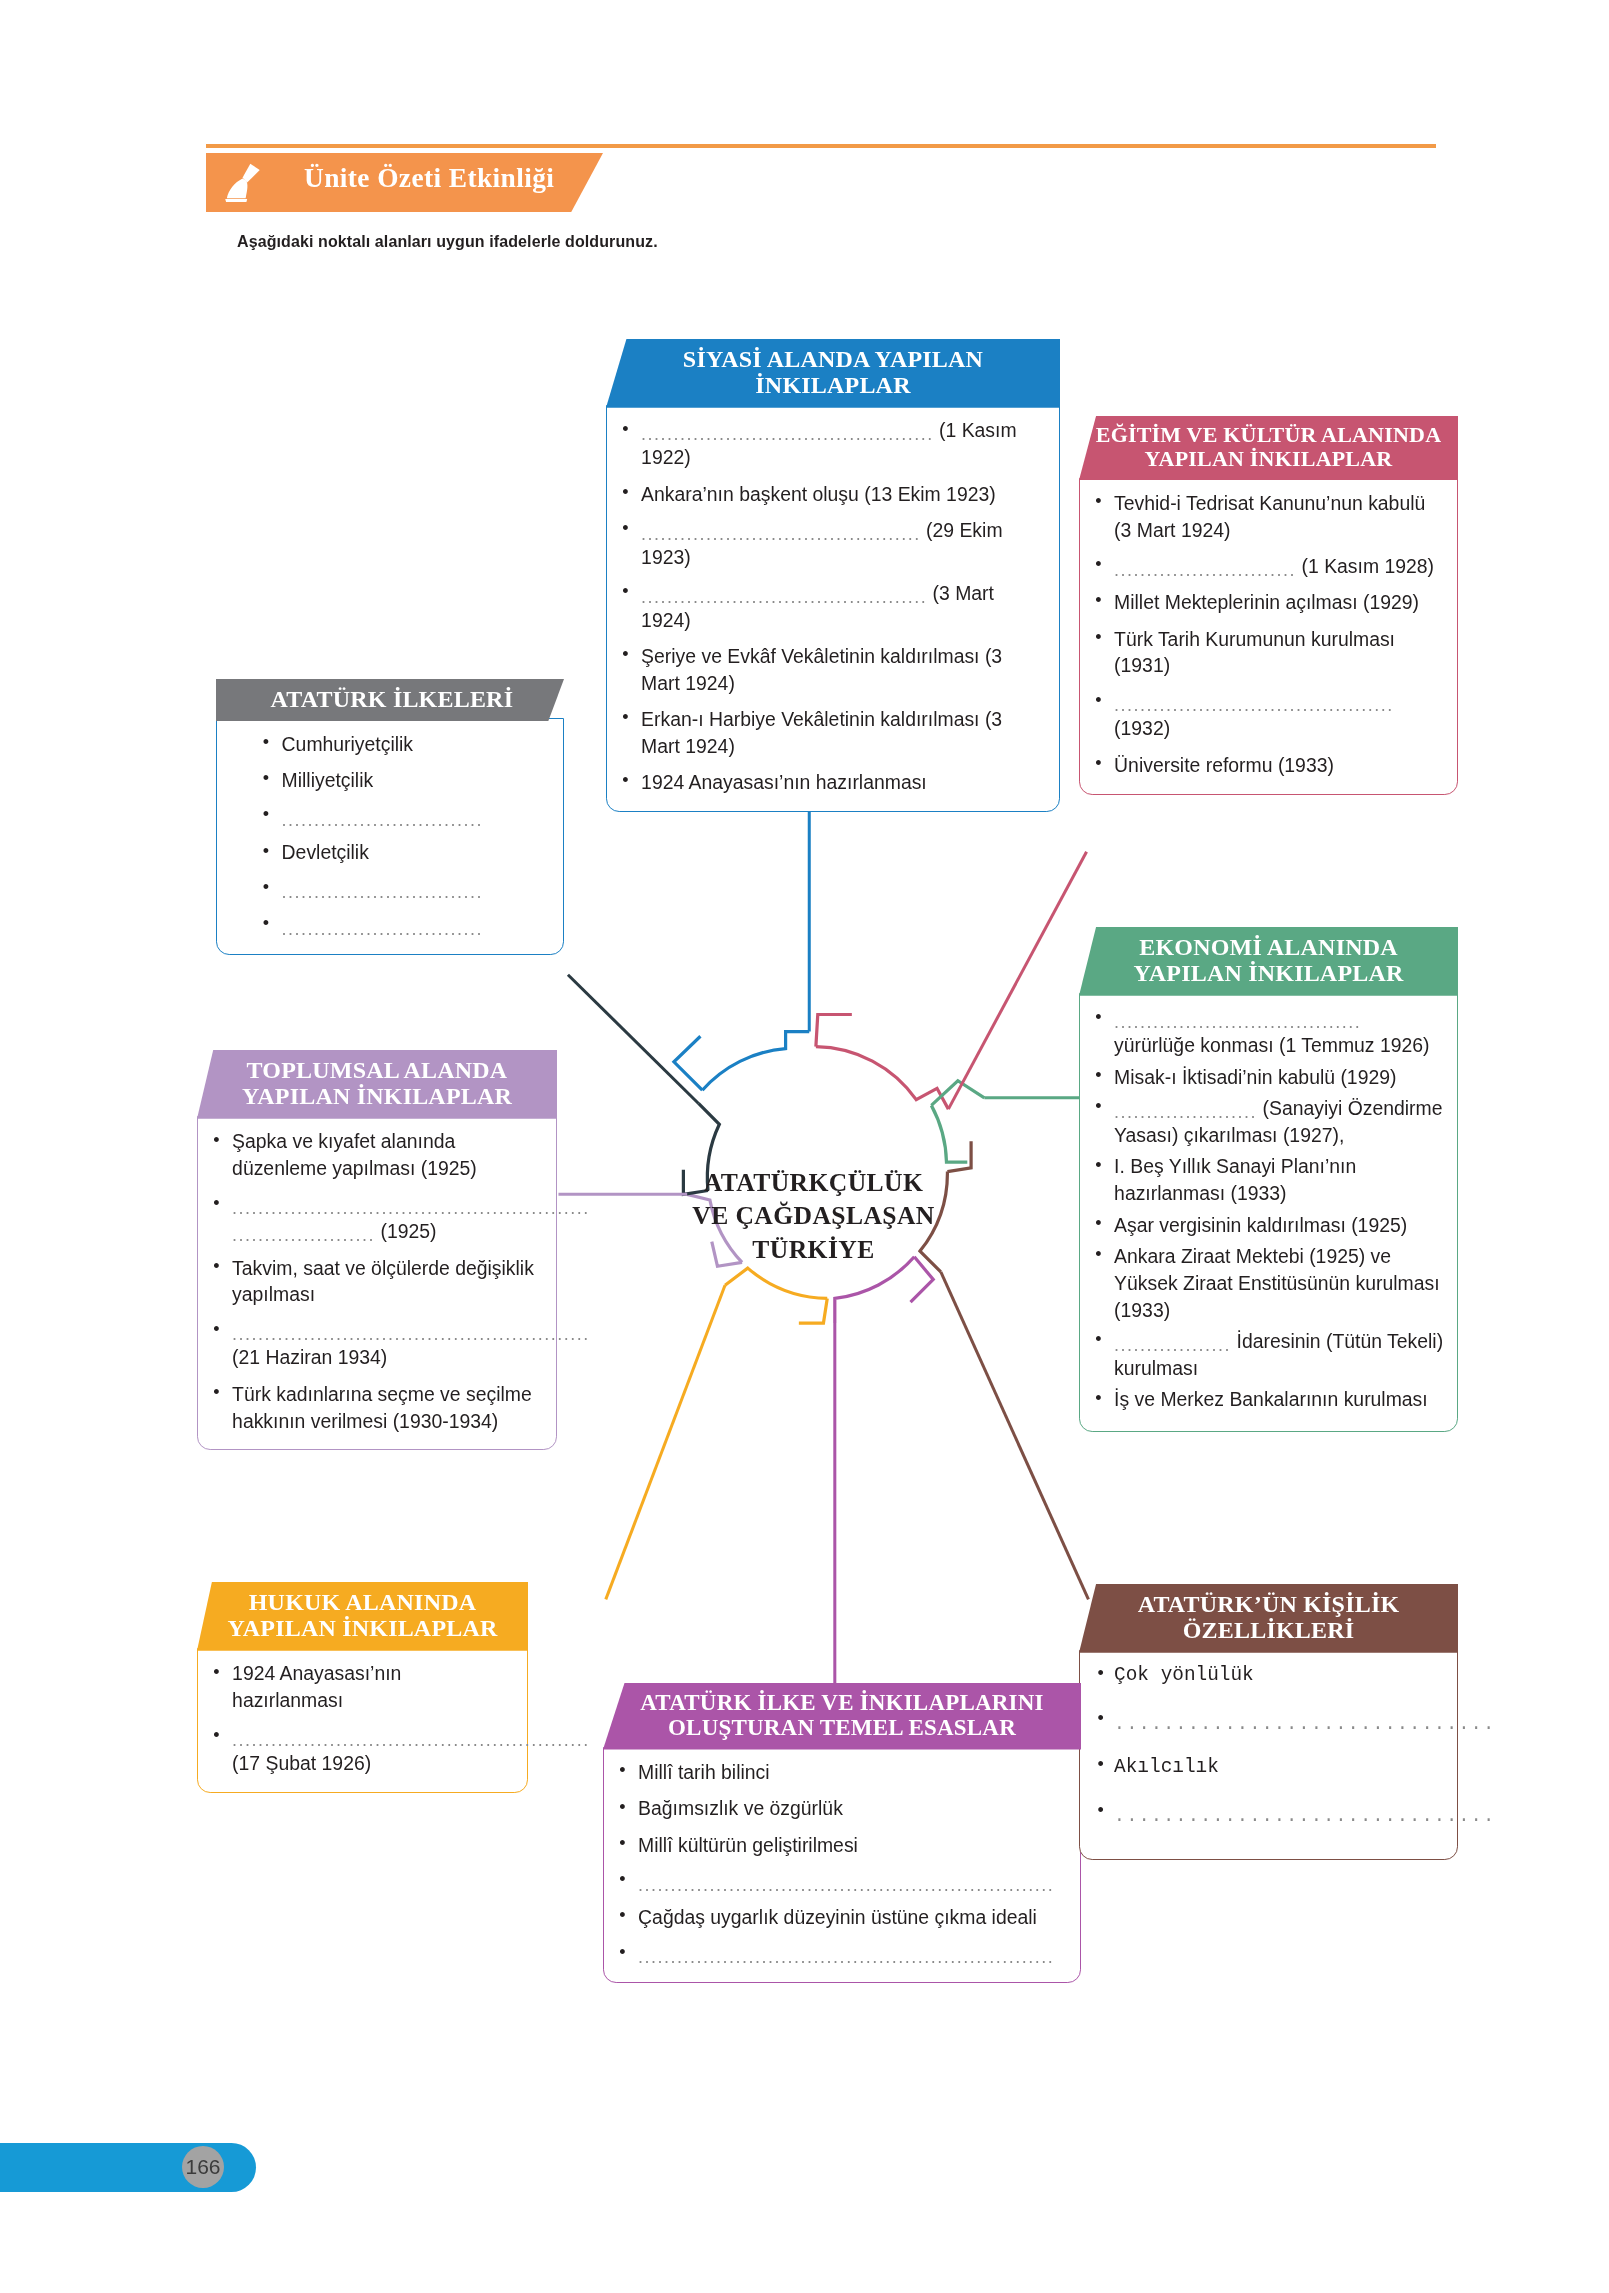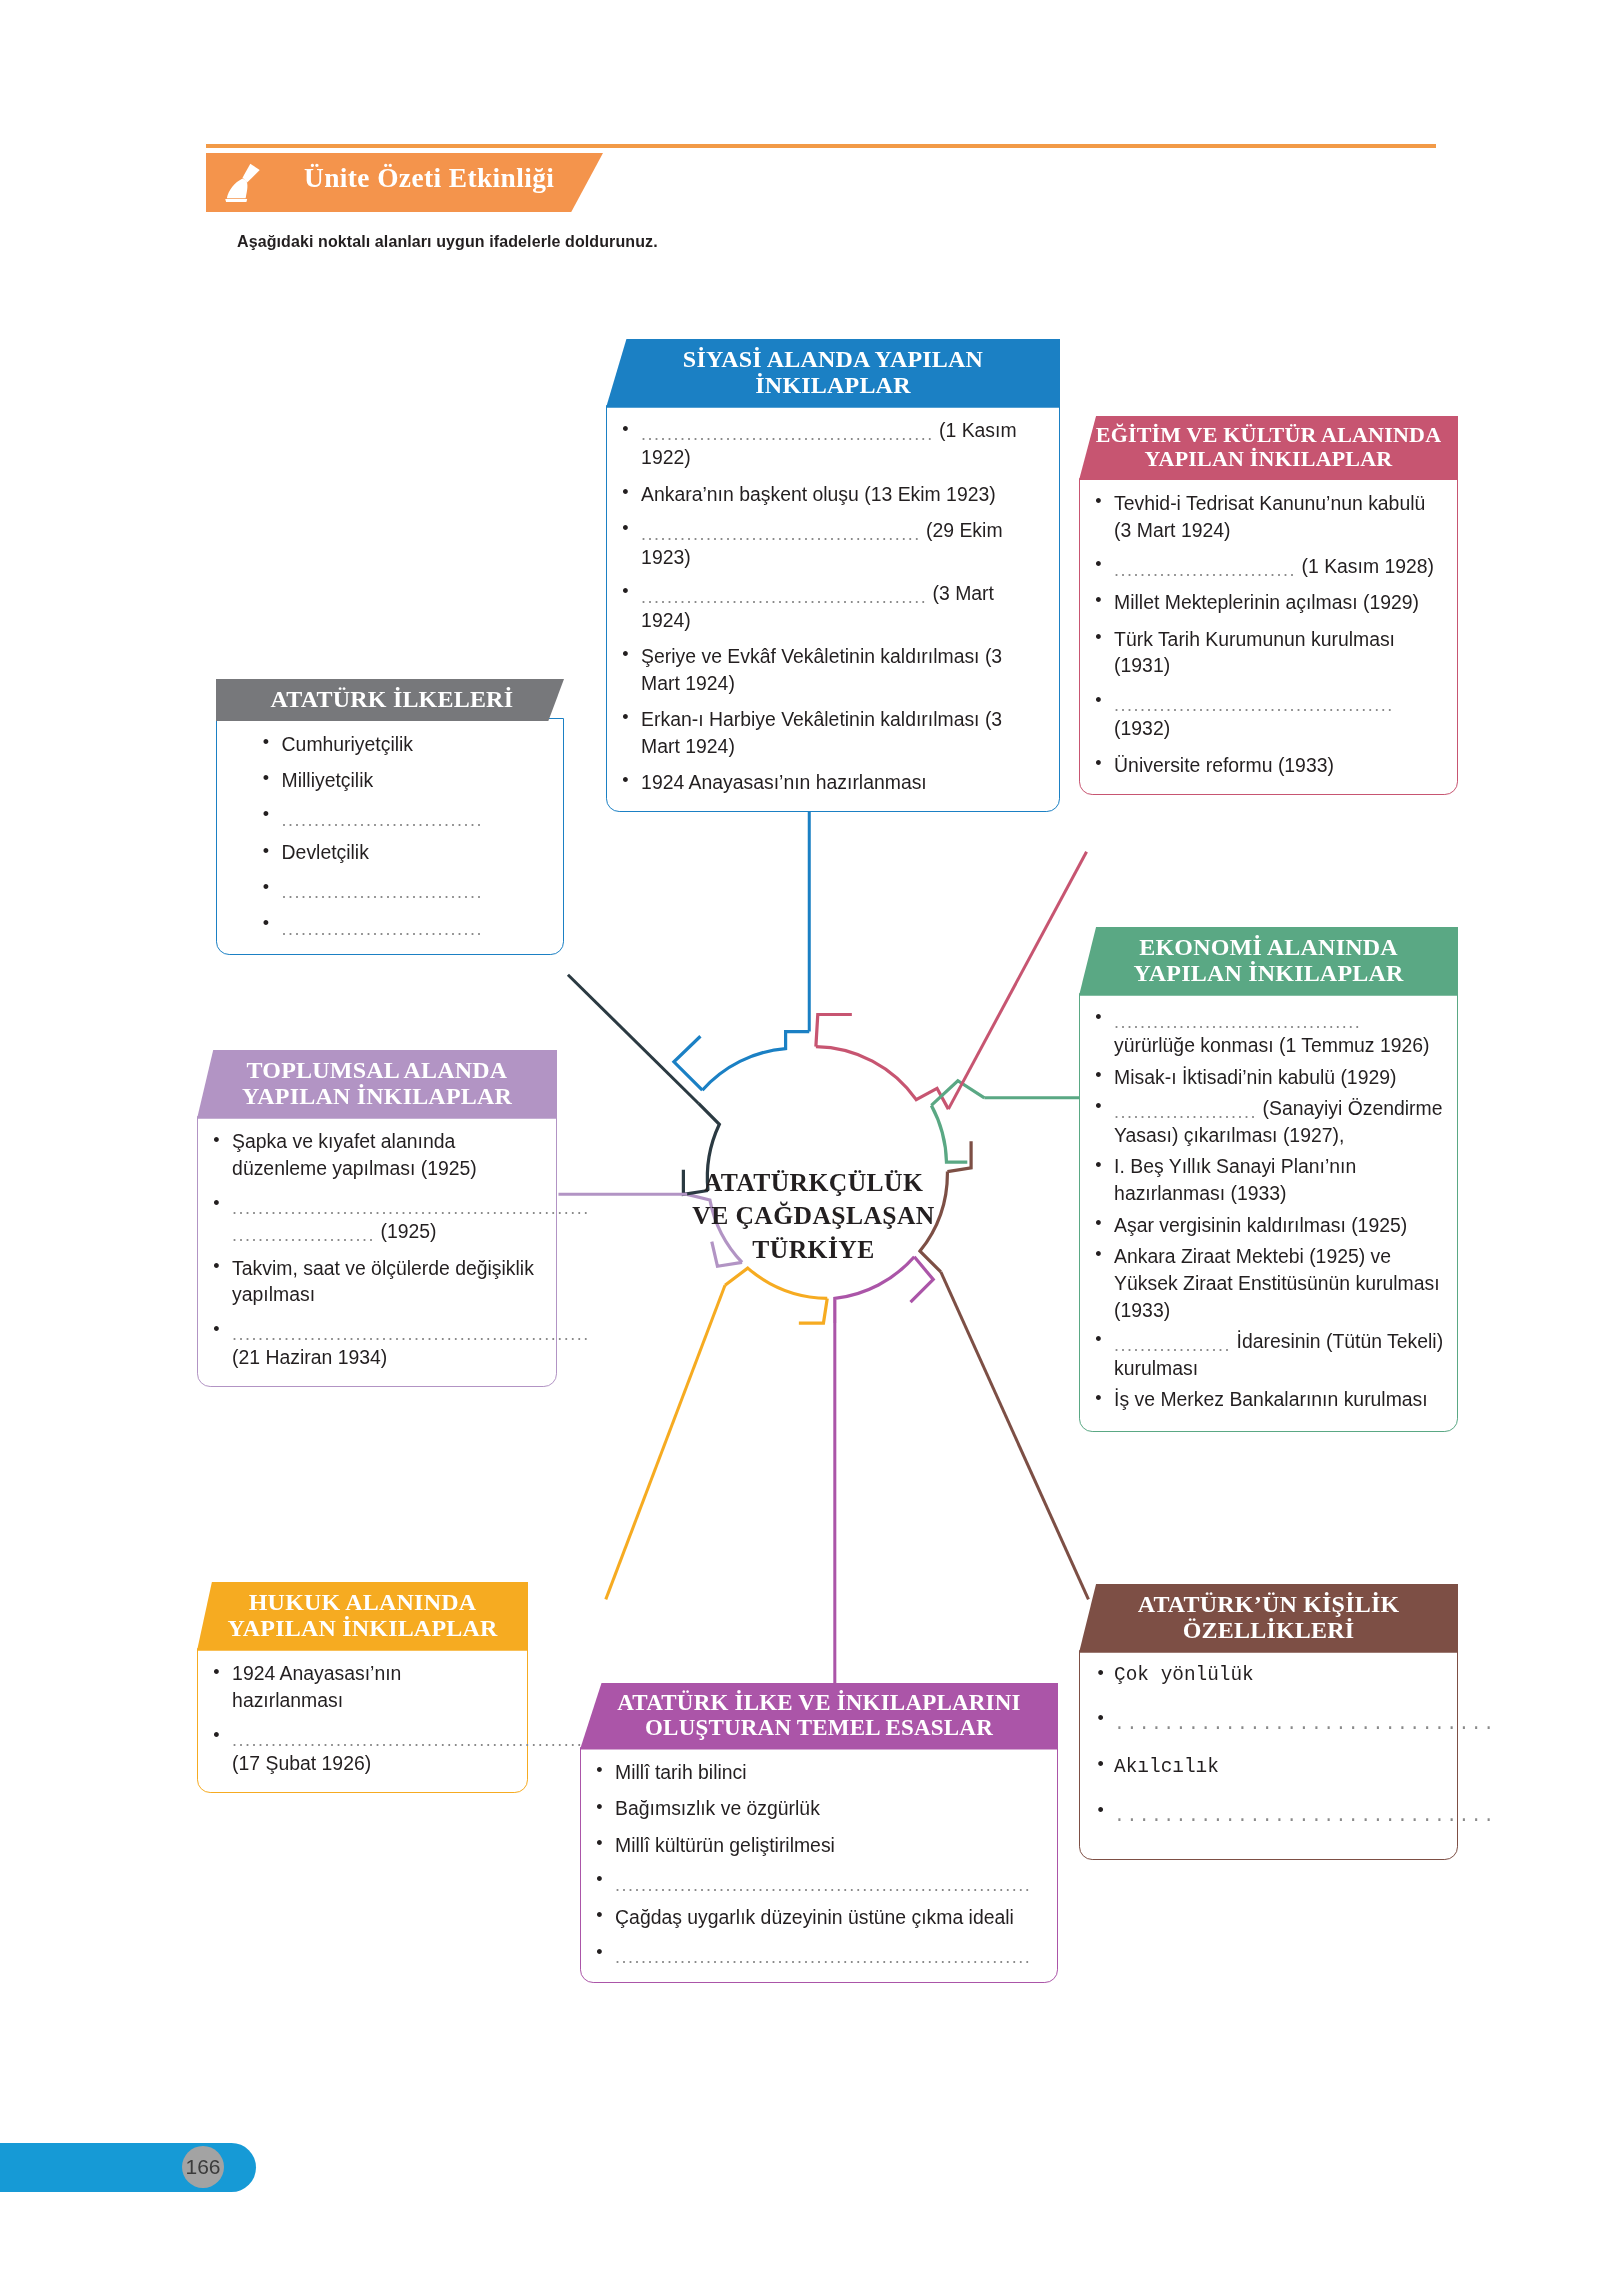--- a/index.html
+++ b/index.html
@@ -73,21 +73,21 @@
   #node-economy li{margin-bottom:4.7px;}
 
   #node-social{left:197px;top:1050px;width:360px;}
   #node-social .hdr{background:#b294c4;}
   #node-social .body{border-color:#b294c4;}
 
   #node-law{left:197px;top:1582px;width:331px;}
   #node-law .hdr{background:#f6ab21;}
   #node-law .body{border-color:#f6ab21;}
 
-  #node-basics{left:580px;top:1683px;width:478px;}
+  #node-basics{left:603px;top:1683px;width:478px;}
   #node-basics .hdr{background:#ab55a8;font-size:23px;}
   #node-basics .body{border-color:#ab55a8;}
 
   #node-personality{left:1079px;top:1584px;width:379px;}
   #node-personality .hdr{background:#7d4f45;}
   #node-personality .body{border-color:#7d4f45;}
   #node-personality li{margin-bottom:19px;font-family:Liberation Mono, monospace;}
 
   
   #center-label{
@@ -247,20 +247,21 @@
     <div class="hdr skew-l">
       <div>TOPLUMSAL ALANDA</div>
       <div>YAPILAN İNKILAPLAR</div>
     </div>
     <div class="body">
       <ul>
         <li>Şapka ve kıyafet alanında düzenleme yapılması (1925)</li>
         <li><span class="dots">.......................................................</span> <span class="dots">......................</span> (1925)</li>
         <li>Takvim, saat ve ölçülerde değişiklik yapılması</li>
         <li><span class="dots">.......................................................</span> (21 Haziran 1934)</li>
+        <li>Türk kadınlarına seçme ve seçilme hakkının verilmesi (1930-1934)</li>
       </ul>
     </div>
   </div>
 
   <div class="node" id="node-law">
     <div class="hdr skew-l">
       <div>HUKUK ALANINDA</div>
       <div>YAPILAN İNKILAPLAR</div>
     </div>
     <div class="body">

